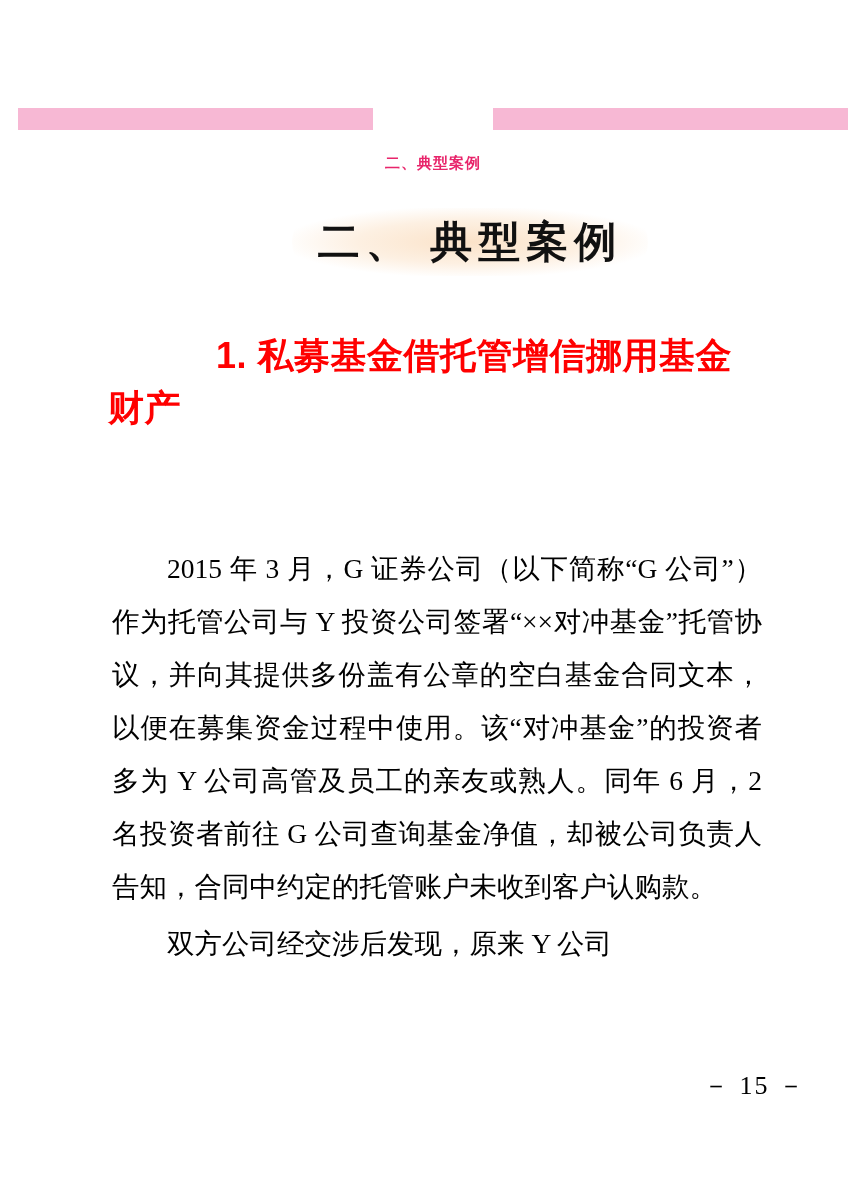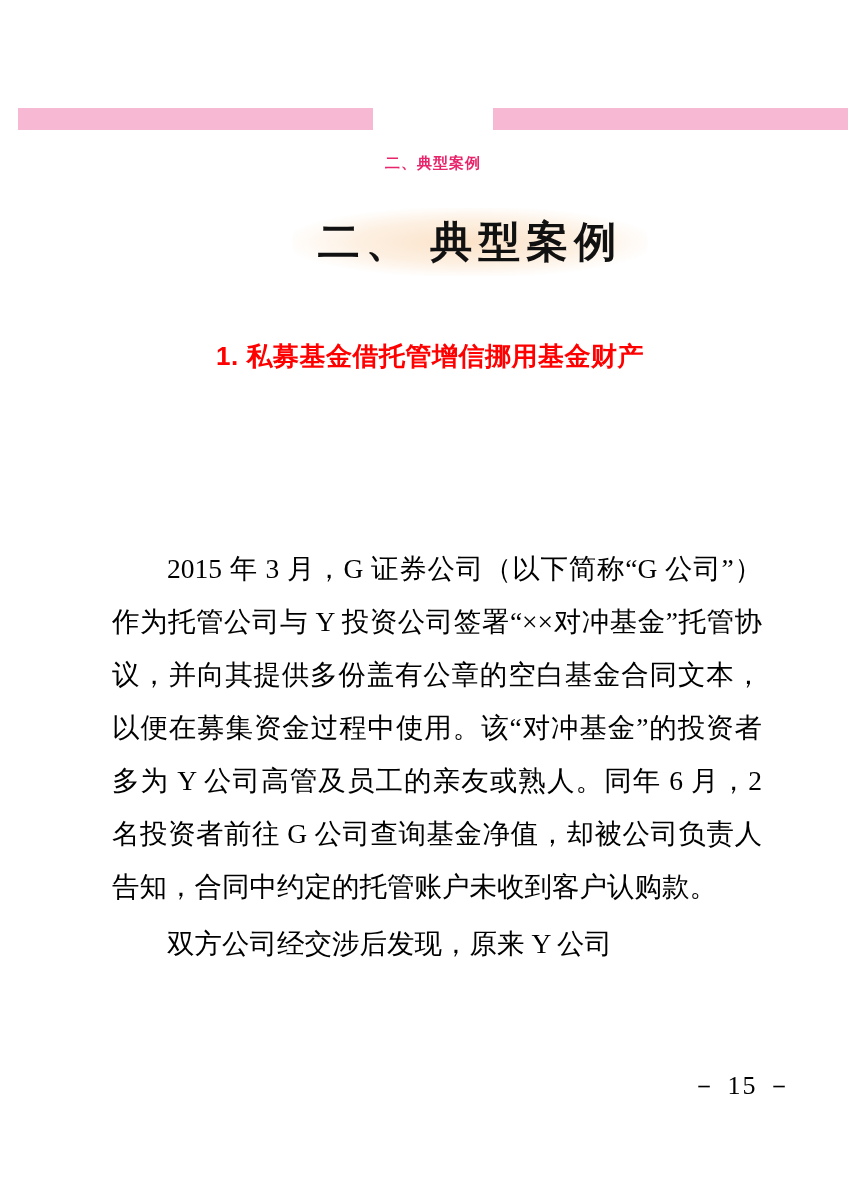--- a/index.html
+++ b/index.html
@@ -77,21 +77,21 @@
     border-radius: 40px;
   }
 
   .section-title {
     position: absolute;
     top: 330px;
     left: 108px;
     width: 660px;
     font-family: "Liberation Sans", "DejaVu Sans", sans-serif;
     font-weight: bold;
-    font-size: 26px;
+    font-size: 36px;
     color: #ff0000;
     line-height: 52px;
     text-indent: 108px;
     letter-spacing: 0.5px;
   }
 
   .subsection-title {
     position: absolute;
     top: 485px;
     left: 108px;
@@ -117,21 +117,21 @@
     text-justify: inter-ideograph;
   }
   .body-text p {
     margin: 4px;
     text-indent: 55px;
   }
 
   .page-number {
     position: absolute;
     top: 1068px;
-    left: 4px;
+    left: 16px;
     width: 790px;
     text-align: right;
     font-family: "Liberation Serif", "DejaVu Serif", serif;
     font-size: 26px;
     color: #000000;
     letter-spacing: 2px;
   }
 </style>
 </head>
 <body>

